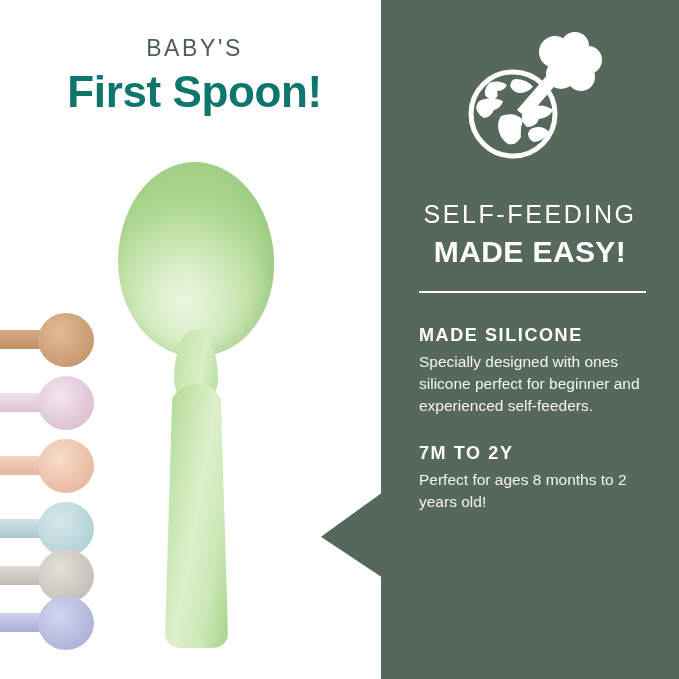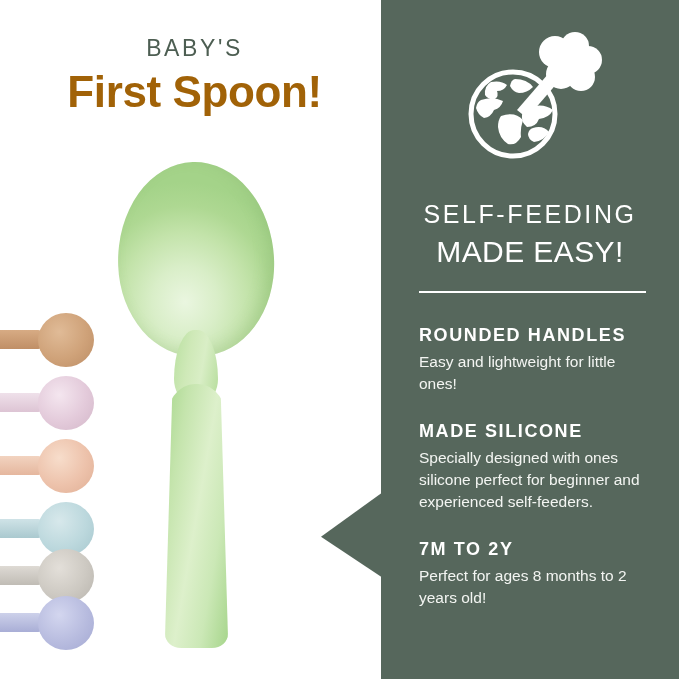--- a/index.html
+++ b/index.html
@@ -35,21 +35,21 @@
   .title-eyebrow {
     font-size: 23px;
     letter-spacing: 2.6px;
     color: #4d5e52;
     font-weight: 400;
     line-height: 1.1;
   }
   .title-main {
     font-size: 44px;
     font-weight: 700;
-    color: #a16207;
+    color: #0f766e;
     letter-spacing: -0.4px;
     line-height: 1.15;
     margin-top: 6px;
   }
 
   
   #main-spoon {
     position: absolute;
     left: 114px;
     top: 162px;
@@ -154,21 +154,21 @@
   }
   #brand-line-1 {
     top: 200px;
     font-size: 25px;
     font-weight: 400;
     letter-spacing: 2.6px;
   }
   #brand-line-2 {
     top: 235px;
     font-size: 30px;
-    font-weight: 400;
+    font-weight: 700;
     letter-spacing: 0.4px;
   }
   #brand-divider {
     position: absolute;
     left: 38px;
     top: 291px;
     width: 227px;
     height: 2px;
     background: #ffffff;
   }
@@ -274,24 +274,20 @@
         </g>
       </svg>
     </div>
 
     <div class="brand-head" id="brand-line-1">SELF-FEEDING</div>
     <div class="brand-head" id="brand-line-2">MADE EASY!</div>
     <div id="brand-divider"></div>
 
     <div id="features">
       <div class="feature">
-        <div class="feature-title">ROUNDED HANDLES</div>
-        <div class="feature-body">Easy and lightweight for little ones!</div>
-      </div>
-      <div class="feature">
         <div class="feature-title">MADE SILICONE</div>
         <div class="feature-body">Specially designed with ones silicone perfect for beginner and experienced self-feeders.</div>
       </div>
       <div class="feature">
         <div class="feature-title">7M TO 2Y</div>
         <div class="feature-body">Perfect for ages 8 months to 2 years old!</div>
       </div>
     </div>
 
   </div>

